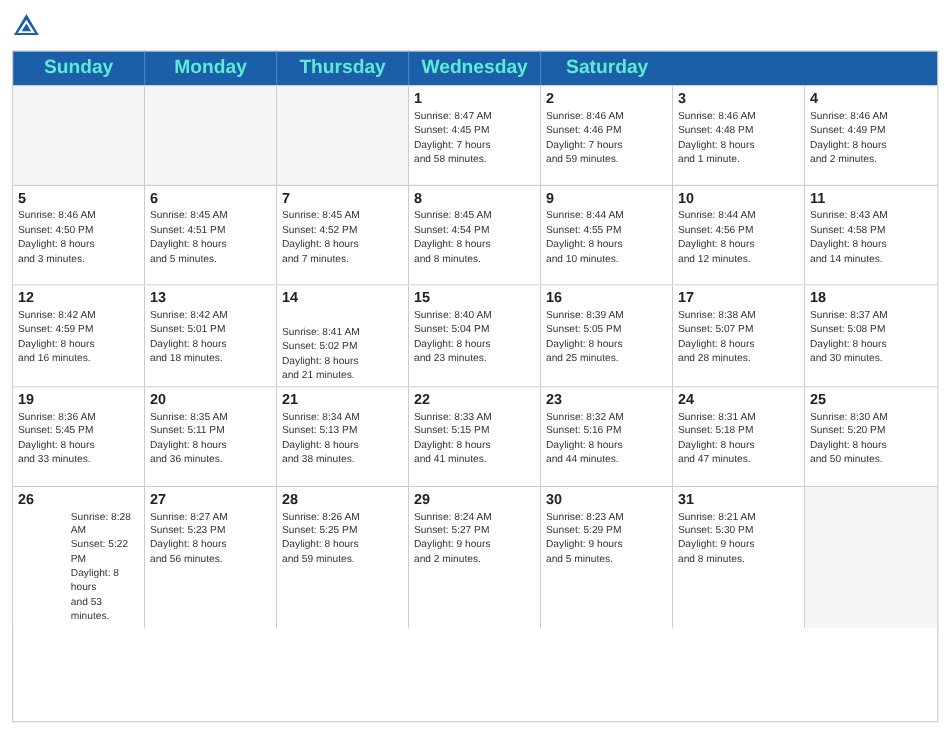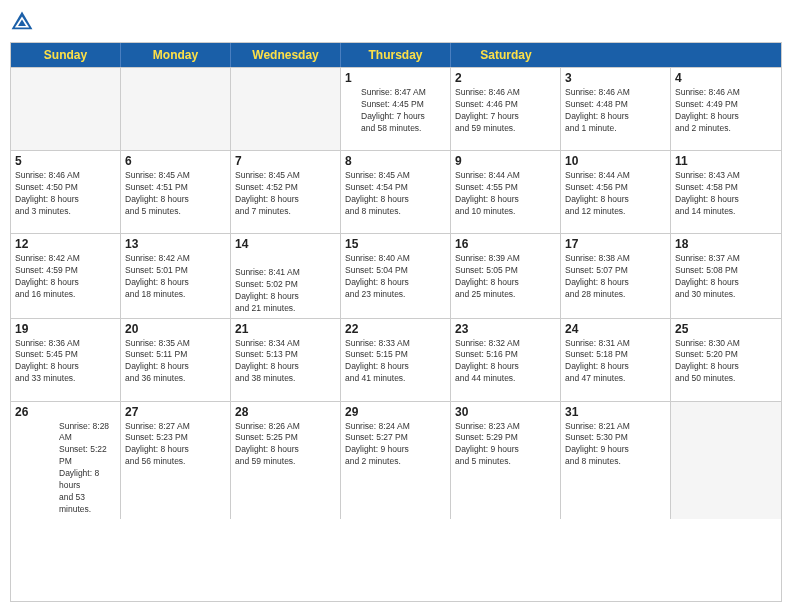--- a/index.html
+++ b/index.html
@@ -62,22 +62,22 @@
     .calendar {
       flex: 1;
       border: 1px solid #ccc;
     }
     .cal-header {
       display: grid;
       grid-template-columns: repeat(7, 1fr);
       background: #1a5fa8;
     }
     .cal-header-cell {
-      color: #fde047;
-      font-size: 12px;
+      color: #5eead4;
+      font-size: 16px;
       font-weight: bold;
       padding: 5px 4px;
       text-align: center;
       border-right: 1px solid #4a7fc0;
     }
     .cal-header-cell:last-child {
       border-right: none;
     }
     .cal-body {
       display: flex;
@@ -136,32 +136,32 @@
     <div class="title-block">
       <div class="month-title"></div>
       <div class="location"></div>
     </div>
   </div>
 
   <div class="calendar">
     <div class="cal-header">
     <div class="cal-header-cell">Sunday</div>
         <div class="cal-header-cell">Monday</div>
+        <div class="cal-header-cell">Thursday</div>
         <div class="cal-header-cell">Wednesday</div>
-        <div class="cal-header-cell">Thursday</div>
         <div class="cal-header-cell">Saturday</div>
       </div>
     <div class="cal-body">
     <div class="cal-row">
           <div class="cal-cell empty"></div>
           <div class="cal-cell empty"></div>
           <div class="cal-cell empty"></div>
           <div class="cal-cell">
             <span class="day-num">1</span>
-            <div class="cell-text" style="white-space: pre-line; margin-left: 16px;">Sunrise: 8:47 AM
+            <div class="cell-text" style="white-space: pre-line;">Sunrise: 8:47 AM
 Sunset: 4:45 PM
 Daylight: 7 hours
 and 58 minutes.</div>
           </div>
           <div class="cal-cell">
             <span class="day-num">2</span>
             <div class="cell-text" style="white-space: pre-line;">Sunrise: 8:46 AM
 Sunset: 4:46 PM
 Daylight: 7 hours
 and 59 minutes.</div>

